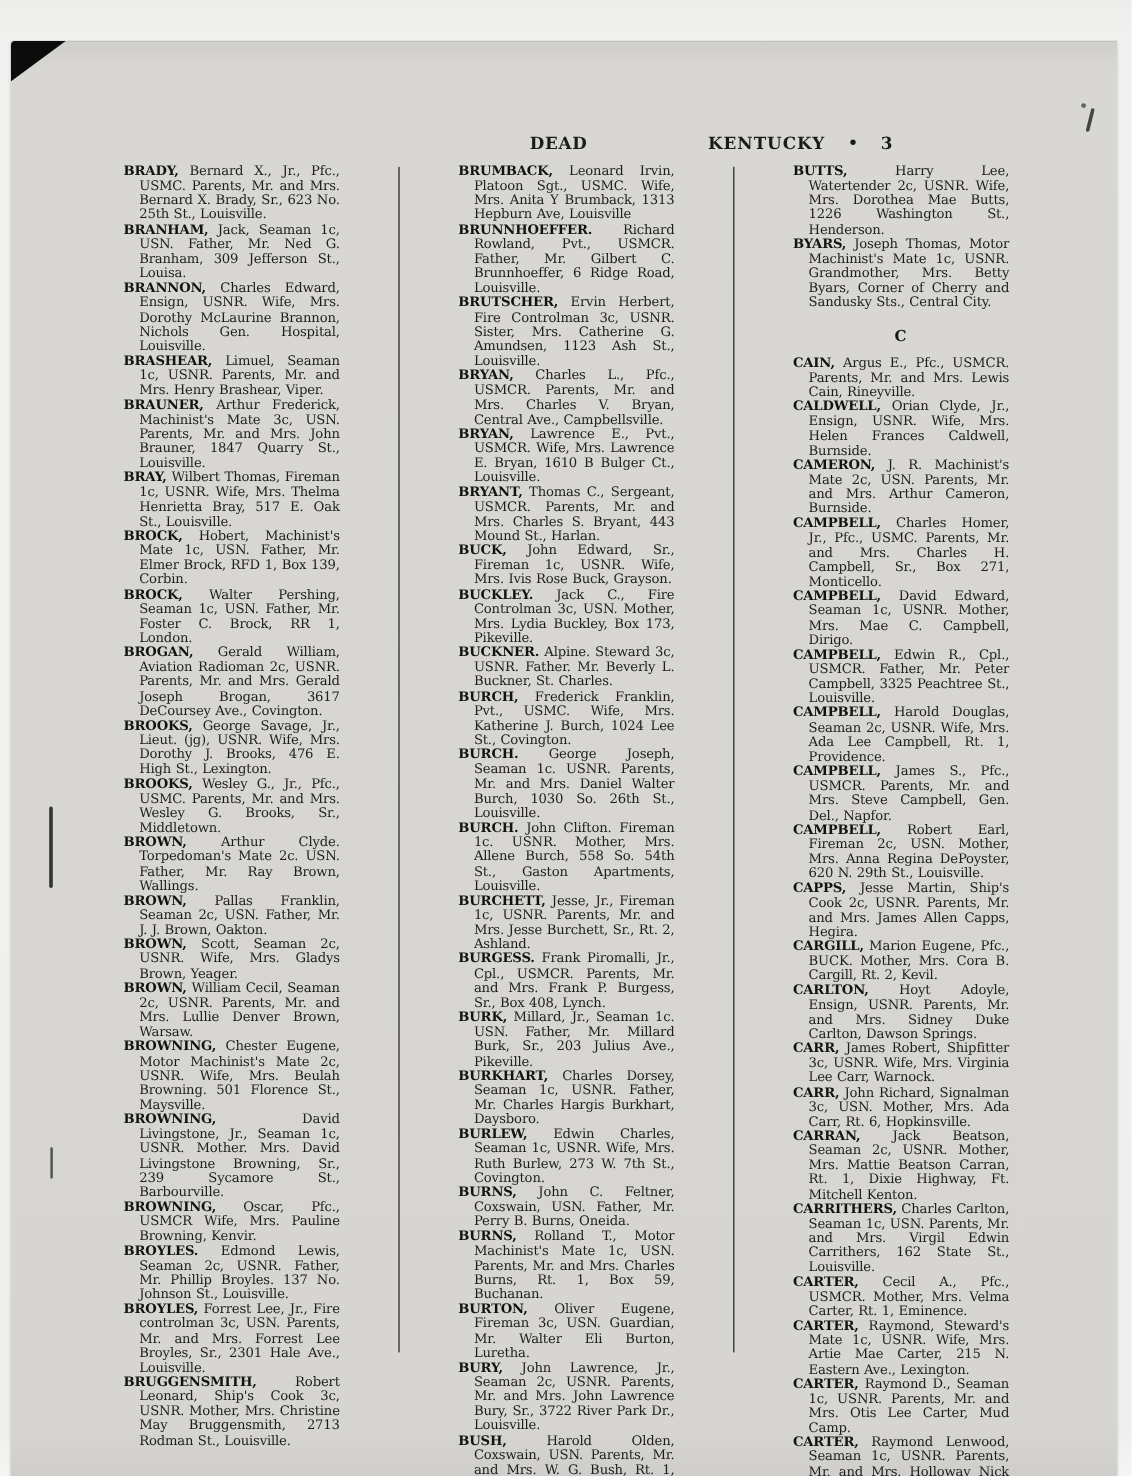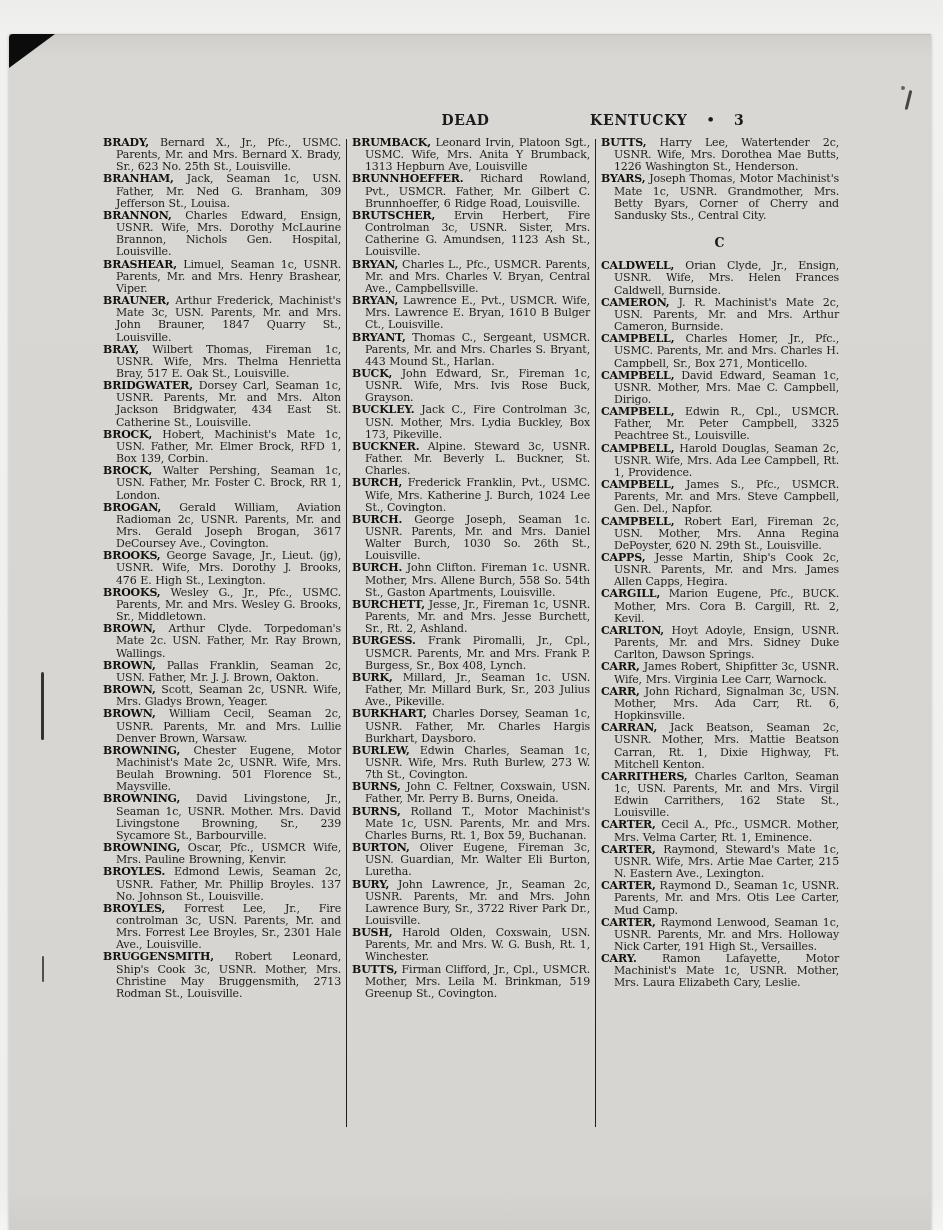--- a/index.html
+++ b/index.html
@@ -26,21 +26,21 @@
 
   .content{position:absolute;left:94px;top:78px;width:738px;color:#1b1b1b;}
   .header-row{display:flex;align-items:baseline;height:20px;margin-bottom:5px;}
   .hd-spacer{width:238px;}
   .hd-title{width:249px;text-align:center;font-weight:bold;font-size:14px;letter-spacing:.6px;}
   .hd-right{flex:1;display:flex;align-items:baseline;gap:19px;
     font-weight:bold;font-size:14px;letter-spacing:.8px;padding-right:2px;}
   .hd-bullet{font-size:13px;line-height:1;position:relative;top:-1px;letter-spacing:0;}
   .hd-page{font-size:14px;letter-spacing:0;}
 
-  .columns{display:flex;height:996px;}
+  .columns{display:flex;height:996px;gap:44px;}
   .col{width:238px;font-size:11px;line-height:12.15px;}
   .divider{width:1px;background:#1f1f1f;margin:2px 5px 0 5px;height:988px;}
   .entry{margin:0;padding-left:13px;text-indent:-13px;text-align:justify;
     letter-spacing:-0.15px;word-spacing:.4px;color:#1e1d1c;}
   .entry b{font-weight:bold;color:#121211;}
   .section-letter{text-align:center;font-weight:bold;font-size:12.5px;margin:15px 0 11px 0;
     letter-spacing:1px;color:#161616;}
 </style>
 </head>
 <body>
@@ -64,21 +64,20 @@
     </div>
 
     <div class="columns">
       <div class="col">
           <p class="entry"><b>BRADY,</b><span> Bernard X., Jr., Pfc., USMC. Parents, Mr. and Mrs. Bernard X. Brady, Sr., 623 No. 25th St., Louisville.</span></p>
           <p class="entry"><b>BRANHAM,</b><span> Jack, Seaman 1c, USN. Father, Mr. Ned G. Branham, 309 Jefferson St., Louisa.</span></p>
           <p class="entry"><b>BRANNON,</b><span> Charles Edward, Ensign, USNR. Wife, Mrs. Dorothy McLaurine Brannon, Nichols Gen. Hospital, Louisville.</span></p>
           <p class="entry"><b>BRASHEAR,</b><span> Limuel, Seaman 1c, USNR. Parents, Mr. and Mrs. Henry Brashear, Viper.</span></p>
           <p class="entry"><b>BRAUNER,</b><span> Arthur Frederick, Machinist's Mate 3c, USN. Parents, Mr. and Mrs. John Brauner, 1847 Quarry St., Louisville.</span></p>
           <p class="entry"><b>BRAY,</b><span> Wilbert Thomas, Fireman 1c, USNR. Wife, Mrs. Thelma Henrietta Bray, 517 E. Oak St., Louisville.</span></p>
-          <p class="entry"><b>BRIDGWATER,</b><span> Dorsey Carl, Seaman 1c, USNR. Parents, Mr. and Mrs. Alton Jackson Bridgwater, 434 East St. Catherine St., Louisville.</span></p>
           <p class="entry"><b>BROCK,</b><span> Hobert, Machinist's Mate 1c, USN. Father, Mr. Elmer Brock, RFD 1, Box 139, Corbin.</span></p>
           <p class="entry"><b>BROCK,</b><span> Walter Pershing, Seaman 1c, USN. Father, Mr. Foster C. Brock, RR 1, London.</span></p>
           <p class="entry"><b>BROGAN,</b><span> Gerald William, Aviation Radioman 2c, USNR. Parents, Mr. and Mrs. Gerald Joseph Brogan, 3617 DeCoursey Ave., Covington.</span></p>
           <p class="entry"><b>BROOKS,</b><span> George Savage, Jr., Lieut. (jg), USNR. Wife, Mrs. Dorothy J. Brooks, 476 E. High St., Lexington.</span></p>
           <p class="entry"><b>BROOKS,</b><span> Wesley G., Jr., Pfc., USMC. Parents, Mr. and Mrs. Wesley G. Brooks, Sr., Middletown.</span></p>
           <p class="entry"><b>BROWN,</b><span> Arthur Clyde. Torpedoman's Mate 2c. USN. Father, Mr. Ray Brown, Wallings.</span></p>
           <p class="entry"><b>BROWN,</b><span> Pallas Franklin, Seaman 2c, USN. Father, Mr. J. J. Brown, Oakton.</span></p>
           <p class="entry"><b>BROWN,</b><span> Scott, Seaman 2c, USNR. Wife, Mrs. Gladys Brown, Yeager.</span></p>
           <p class="entry"><b>BROWN,</b><span> William Cecil, Seaman 2c, USNR. Parents, Mr. and Mrs. Lullie Denver Brown, Warsaw.</span></p>
           <p class="entry"><b>BROWNING,</b><span> Chester Eugene, Motor Machinist's Mate 2c, USNR. Wife, Mrs. Beulah Browning. 501 Florence St., Maysville.</span></p>
@@ -112,20 +111,21 @@
           <p class="entry"><b>BURTON,</b><span> Oliver Eugene, Fireman 3c, USN. Guardian, Mr. Walter Eli Burton, Luretha.</span></p>
           <p class="entry"><b>BURY,</b><span> John Lawrence, Jr., Seaman 2c, USNR. Parents, Mr. and Mrs. John Lawrence Bury, Sr., 3722 River Park Dr., Louisville.</span></p>
           <p class="entry"><b>BUSH,</b><span> Harold Olden, Coxswain, USN. Parents, Mr. and Mrs. W. G. Bush, Rt. 1, Winchester.</span></p>
           <p class="entry"><b>BUTTS,</b><span> Firman Clifford, Jr., Cpl., USMCR. Mother, Mrs. Leila M. Brinkman, 519 Greenup St., Covington.</span></p>
         </div>
       <div class="divider"></div>
       <div class="col">
           <p class="entry"><b>BUTTS,</b><span> Harry Lee, Watertender 2c, USNR. Wife, Mrs. Dorothea Mae Butts, 1226 Washington St., Henderson.</span></p>
           <p class="entry"><b>BYARS,</b><span> Joseph Thomas, Motor Machinist's Mate 1c, USNR. Grandmother, Mrs. Betty Byars, Corner of Cherry and Sandusky Sts., Central City.</span></p>
           <div class="section-letter">C</div>
+          <p class="entry"><b>CAIN,</b><span> Argus E., Pfc., USMCR. Parents, Mr. and Mrs. Lewis Cain, Rineyville.</span></p>
           <p class="entry"><b>CALDWELL,</b><span> Orian Clyde, Jr., Ensign, USNR. Wife, Mrs. Helen Frances Caldwell, Burnside.</span></p>
           <p class="entry"><b>CAMERON,</b><span> J. R. Machinist's Mate 2c, USN. Parents, Mr. and Mrs. Arthur Cameron, Burnside.</span></p>
           <p class="entry"><b>CAMPBELL,</b><span> Charles Homer, Jr., Pfc., USMC. Parents, Mr. and Mrs. Charles H. Campbell, Sr., Box 271, Monticello.</span></p>
           <p class="entry"><b>CAMPBELL,</b><span> David Edward, Seaman 1c, USNR. Mother, Mrs. Mae C. Campbell, Dirigo.</span></p>
           <p class="entry"><b>CAMPBELL,</b><span> Edwin R., Cpl., USMCR. Father, Mr. Peter Campbell, 3325 Peachtree St., Louisville.</span></p>
           <p class="entry"><b>CAMPBELL,</b><span> Harold Douglas, Seaman 2c, USNR. Wife, Mrs. Ada Lee Campbell, Rt. 1, Providence.</span></p>
           <p class="entry"><b>CAMPBELL,</b><span> James S., Pfc., USMCR. Parents, Mr. and Mrs. Steve Campbell, Gen. Del., Napfor.</span></p>
           <p class="entry"><b>CAMPBELL,</b><span> Robert Earl, Fireman 2c, USN. Mother, Mrs. Anna Regina DePoyster, 620 N. 29th St., Louisville.</span></p>
           <p class="entry"><b>CAPPS,</b><span> Jesse Martin, Ship's Cook 2c, USNR. Parents, Mr. and Mrs. James Allen Capps, Hegira.</span></p>
           <p class="entry"><b>CARGILL,</b><span> Marion Eugene, Pfc., BUCK. Mother, Mrs. Cora B. Cargill, Rt. 2, Kevil.</span></p>

